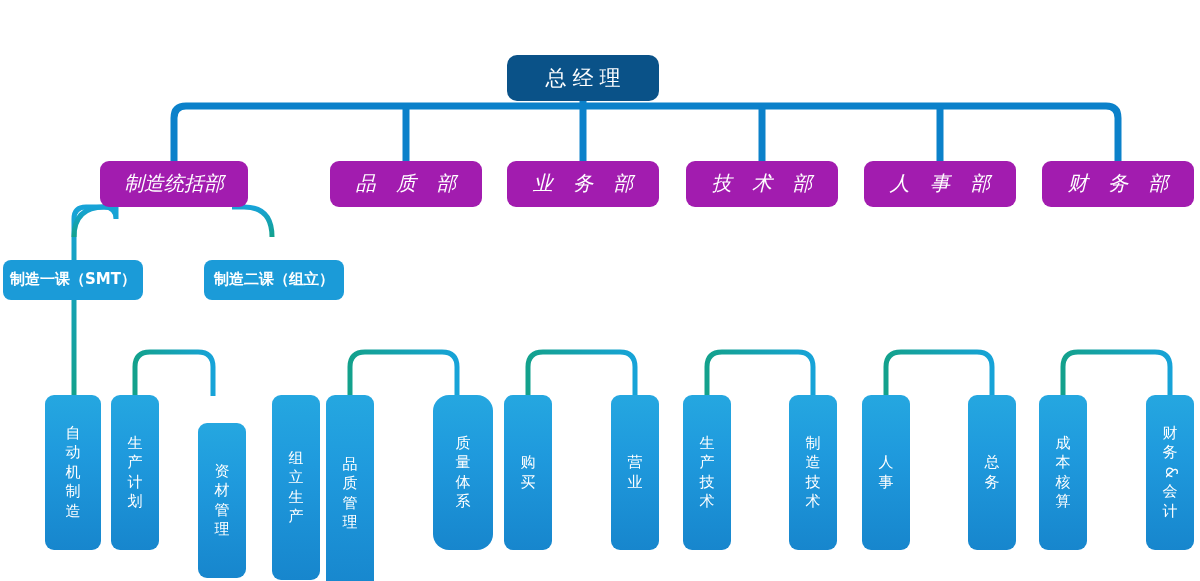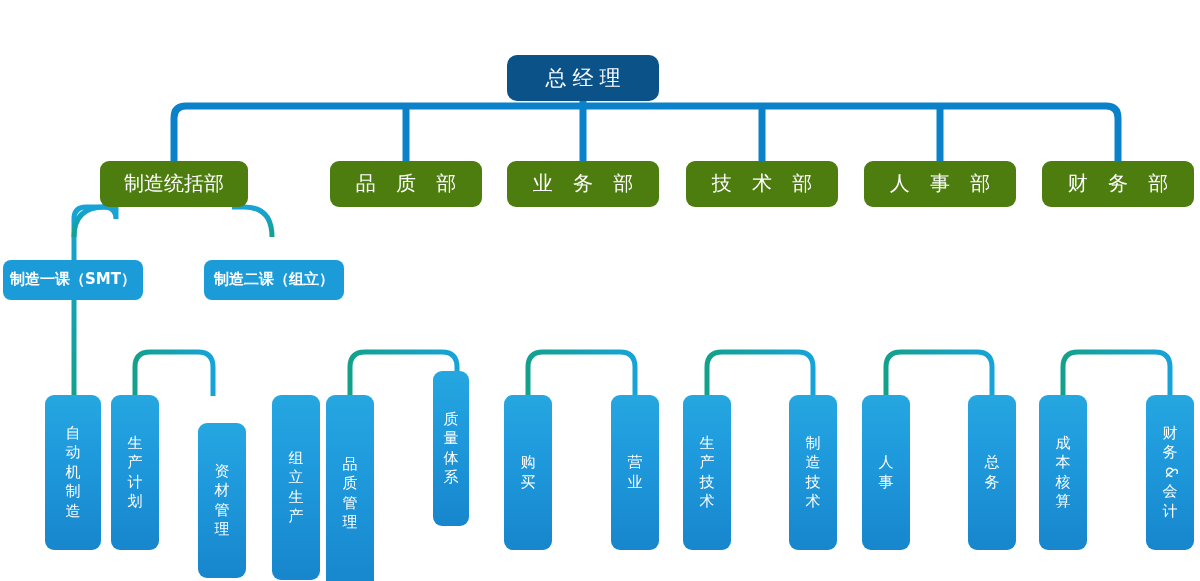--- a/index.html
+++ b/index.html
@@ -30,24 +30,25 @@
     border-radius:10px;
     font-size:21px;
     letter-spacing:6px;
     text-indent:6px;
     font-weight:400;
     margin-top:40px;
   }
 
   
   .lvl1{
-    background:#4d7c0f;
+    background:#a21caf;
     border-radius:9px;
     font-size:20px;
     font-weight:400;
+    font-style:italic;
   }
   .lvl1.spaced{letter-spacing:7px;text-indent:7px;}
 
   
   .lvl2{
     background:#1b9bd8;
     border-radius:8px;
     font-size:15px;
     font-weight:700;
   }
@@ -170,21 +171,21 @@
   </div>
 
   <div class="node leaf" style="left:248px;top:395px;width:48px;height:185px;margin-left:24px;">
     <span class="vtext">组立生产</span>
   </div>
 
   <div class="node leaf" style="left:326px;top:395px;width:48px;height:197px;">
     <span class="vtext">品质管理</span>
   </div>
 
-  <div class="node leaf" style="left:433px;top:371px;width:36px;height:155px;">
+  <div class="node leaf" style="left:433px;top:395px;width:60px;height:155px;border-radius:16px;">
     <span class="vtext">质量体系</span>
   </div>
 
   <div class="node leaf" style="left:504px;top:395px;width:48px;height:155px;">
     <span class="vtext">购买</span>
   </div>
 
   <div class="node leaf" style="left:611px;top:395px;width:48px;height:155px;">
     <span class="vtext">营业</span>
   </div>

